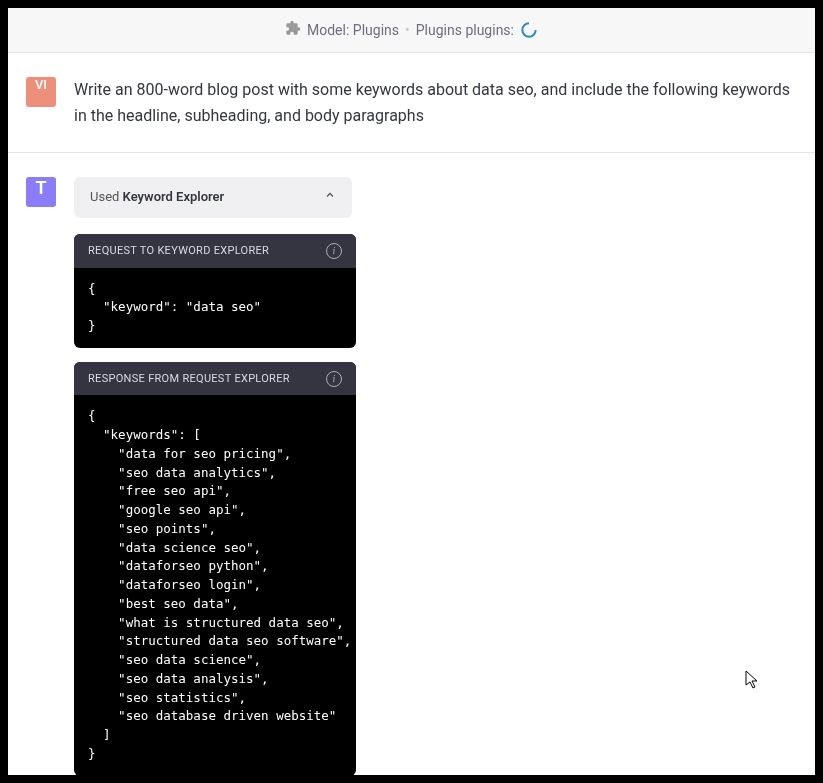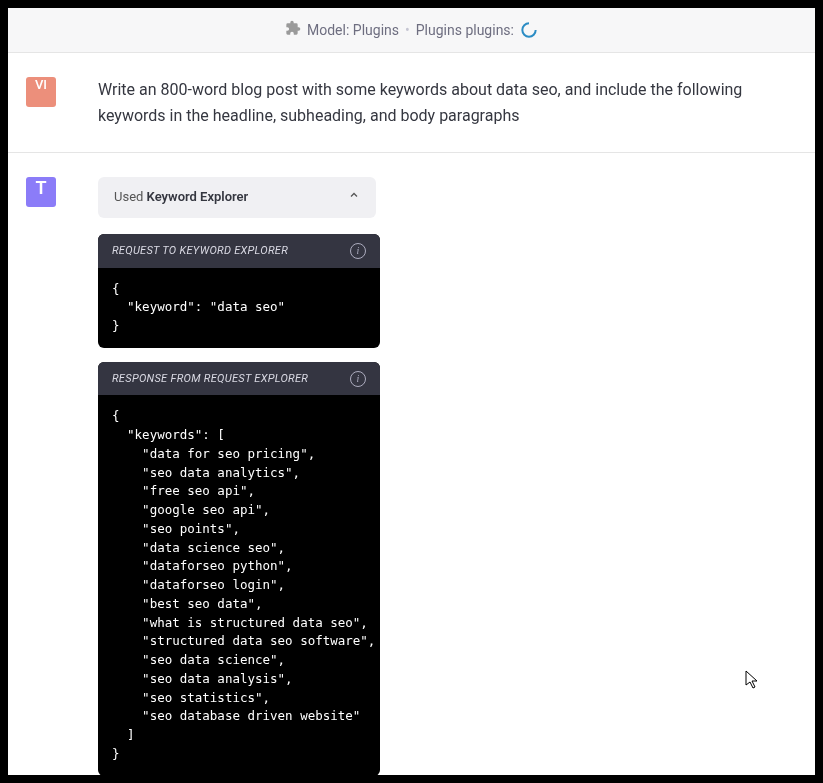--- a/index.html
+++ b/index.html
@@ -61,21 +61,20 @@
       font-weight: 500;
       flex-shrink: 0;
     }
     .avatar.user-avatar { background: #ec8f7b; color: #fff; }
     .avatar.assistant-avatar { background: #8b7cf8; color: #fff; font-size: 18px; font-weight: 600; }
     .message-content {
       flex: 1;
       color: #353740;
       font-size: 16px;
       line-height: 1.6;
-      margin-left: 24px;
     }
     .tool-toggle {
       background: #f0f0f3;
       border-radius: 6px;
       padding: 10px 16px;
       display: inline-flex;
       align-items: center;
       gap: 100px;
       font-size: 13px;
       color: #555;
@@ -98,21 +97,20 @@
       background: #343541;
       padding: 8px 14px;
       display: flex;
       justify-content: space-between;
       align-items: center;
     }
     .code-block-header .title {
       color: #d9d9e3;
       font-size: 11px;
       letter-spacing: 0.3px;
-      font-style: italic;
     }
     .info-icon {
       width: 16px;
       height: 16px;
       border: 1.5px solid #acacbe;
       border-radius: 50%;
       display: flex;
       align-items: center;
       justify-content: center;
       color: #acacbe;

